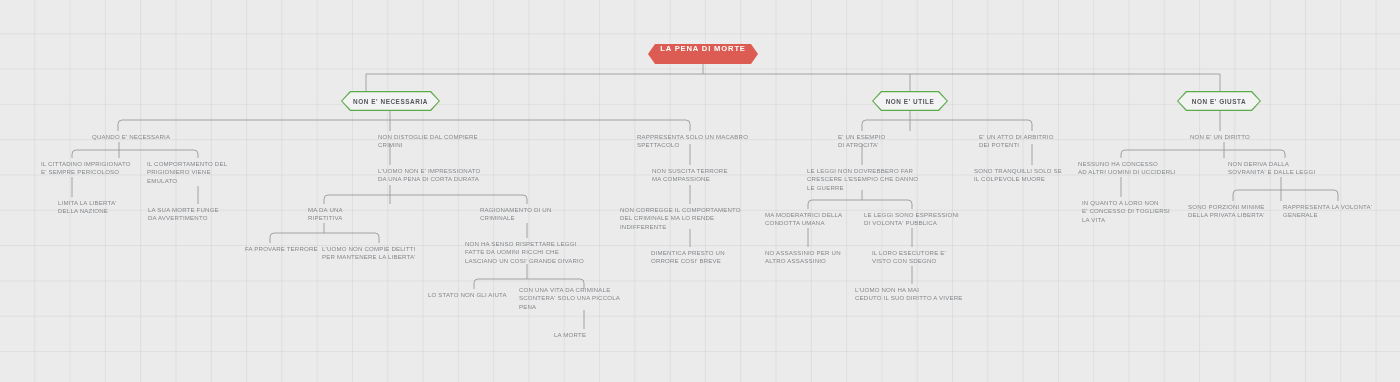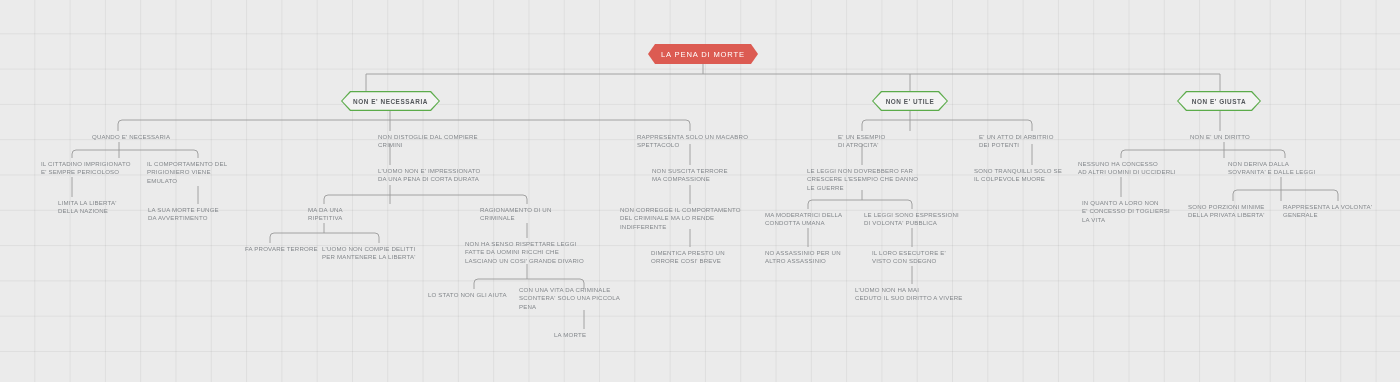--- a/index.html
+++ b/index.html
@@ -31,24 +31,24 @@
     white-space:pre-line;
     font-weight:400;
   }
 
   
   .hex-root{
     position:absolute;
     background:#dc5b52;
     color:#ffffff;
     font-size:7.6px;
-    font-weight:normal;
+    font-weight:bold;
     letter-spacing:0.85px;
     text-transform:uppercase;
-    display:flex;align-items:center;justify-content:center;
+    display:flex;justify-content:center;
     text-align:center;
     -webkit-clip-path:polygon(7px 0,calc(100% - 7px) 0,100% 50%,calc(100% - 7px) 100%,7px 100%,0 50%);
     clip-path:polygon(7px 0,calc(100% - 7px) 0,100% 50%,calc(100% - 7px) 100%,7px 100%,0 50%);
   }
 
   
   .hex2{
     position:absolute;
     display:flex;align-items:center;justify-content:center;
   }

